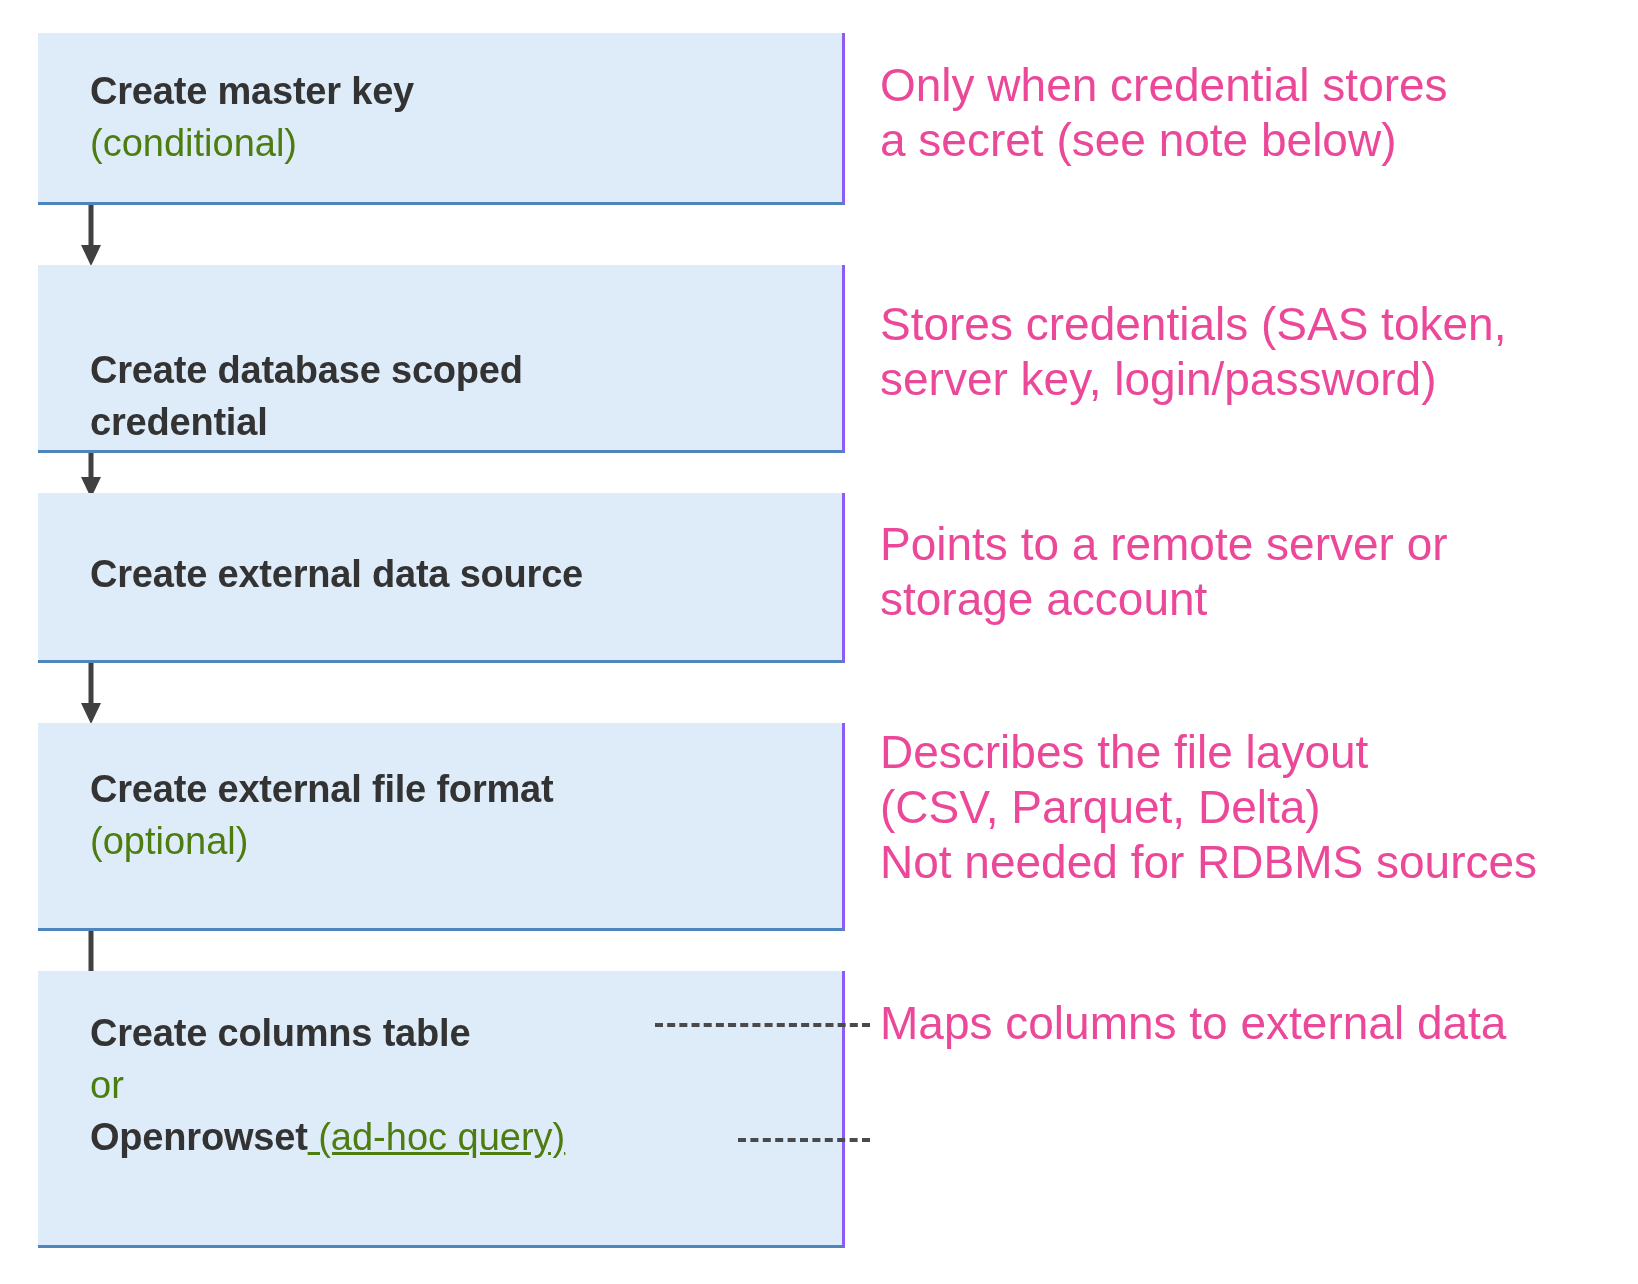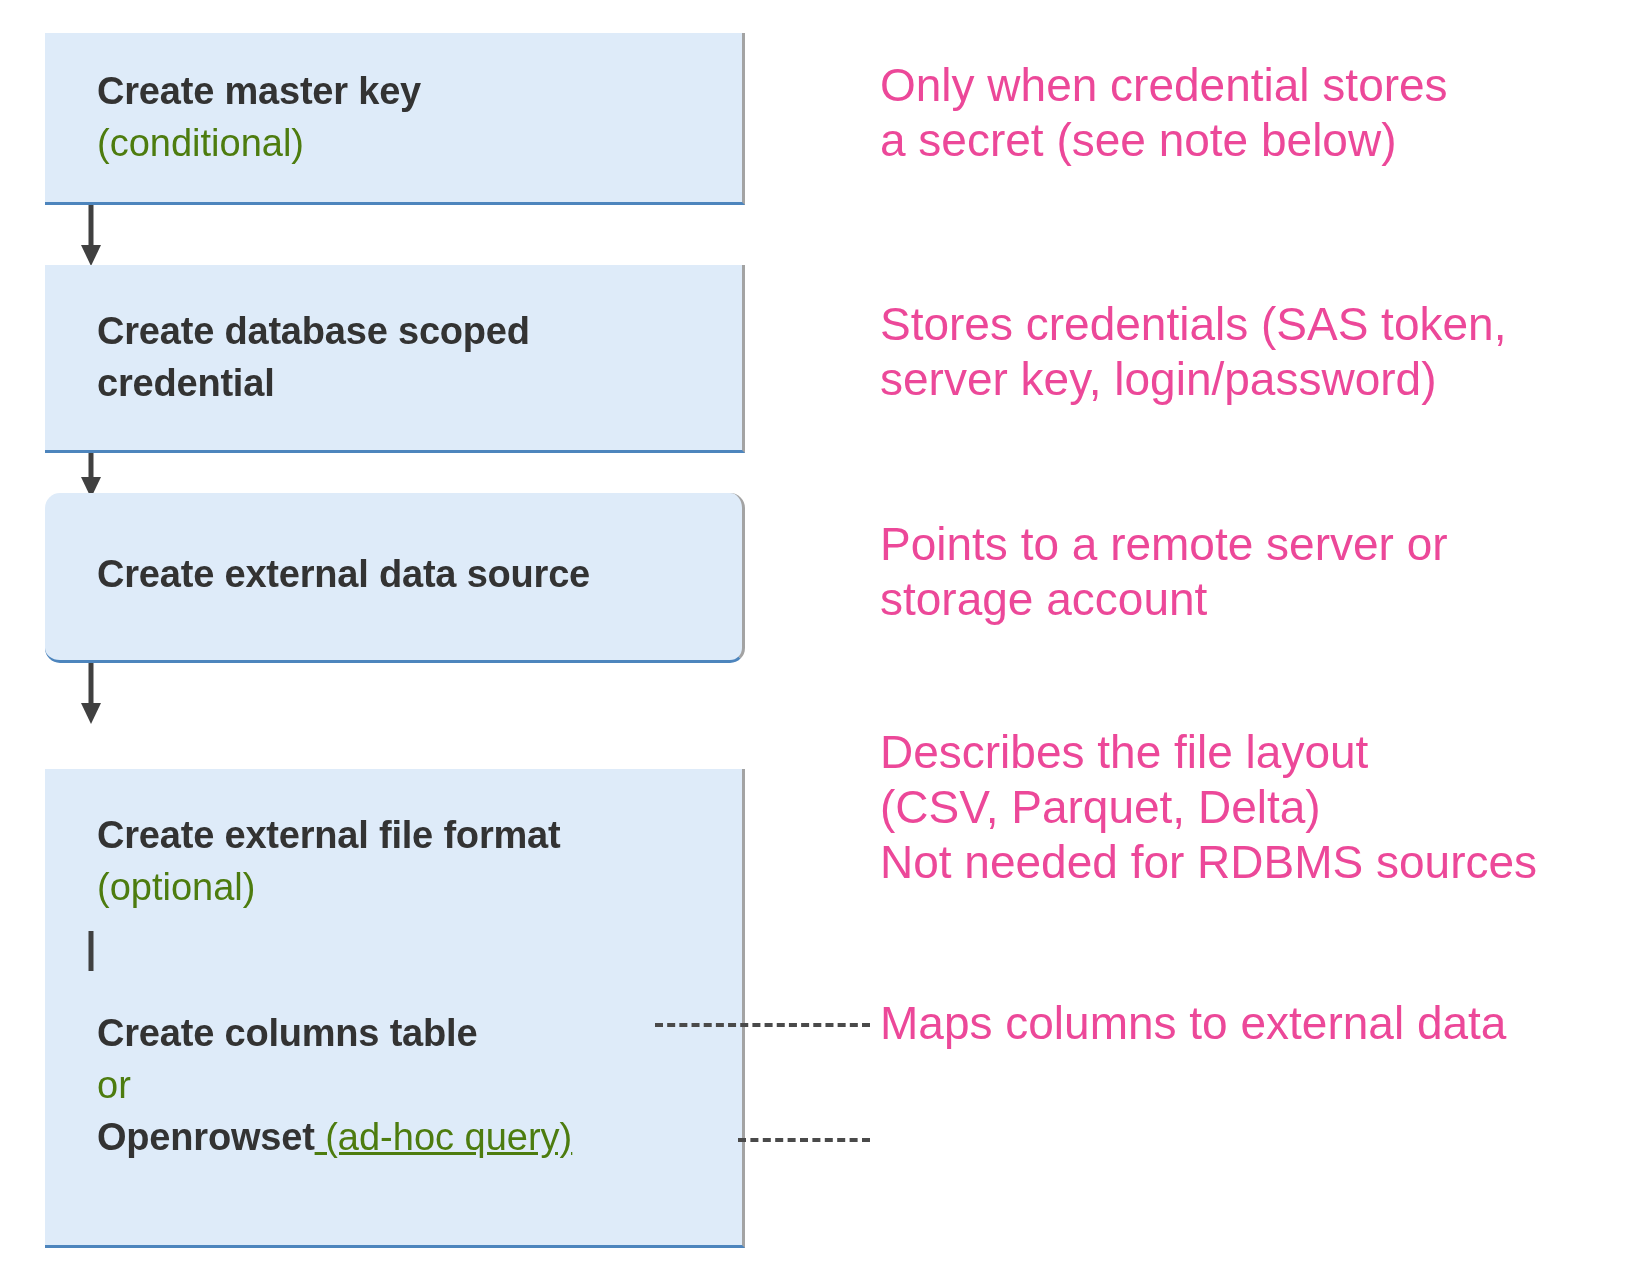--- a/index.html
+++ b/index.html
@@ -17,25 +17,25 @@
   }
   #stage {
     position: relative;
     width: 1638px;
     height: 1284px;
   }
 
   
   .step-box {
     position: absolute;
-    left: 45px;
-    width: 700px;
+    left: 38px;
+    width: 807px;
     background: #deebf9;
     border-bottom: 3px solid #4d85bd;
-    border-right: 3px solid #a3a3a3;
+    border-right: 3px solid #8b5cf6;
     box-sizing: border-box;
   }
   .step-inner {
     position: absolute;
     left: 52px;
     right: 10px;
   }
   .step-title {
     font-weight: bold;
     font-size: 38px;
@@ -89,46 +89,46 @@
   <div class="note" style="top:58px;">Only when credential stores
 a secret (see note below)</div>
 
   <svg class="arrow" style="top:205px;" width="22" height="62" viewBox="0 0 22 62">
     <line x1="11" y1="0" x2="11" y2="44" stroke="#404040" stroke-width="5"></line>
     <polygon points="1,40 21,40 11,61" fill="#404040"></polygon>
   </svg>
 
   <div class="step-box" style="top:265px; height:188px;">
     <div class="step-inner" style="top:40px;">
-      <div class="step-title" style="white-space:pre-line;">Create database scoped
+      <div class="step-title" style="white-space:pre-line;margin-top:39px;">Create database scoped
 credential</div>
     </div>
   </div>
   <div class="note" style="top:297px;">Stores credentials (SAS token,
 server key, login/password)</div>
 
   <svg class="arrow" style="top:453px;" width="22" height="46" viewBox="0 0 22 46">
     <line x1="11" y1="0" x2="11" y2="28" stroke="#404040" stroke-width="5"></line>
     <polygon points="1,24 21,24 11,45" fill="#404040"></polygon>
   </svg>
 
-  <div class="step-box" style="top:493px; height:170px;border-radius:15px;">
+  <div class="step-box" style="top:493px; height:170px;">
     <div class="step-inner" style="top:55px;">
       <div class="step-title">Create external data source</div>
     </div>
   </div>
   <div class="note" style="top:517px;">Points to a remote server or
 storage account</div>
 
   <svg class="arrow" style="top:663px;" width="22" height="62" viewBox="0 0 22 62">
     <line x1="11" y1="0" x2="11" y2="44" stroke="#404040" stroke-width="5"></line>
     <polygon points="1,40 21,40 11,61" fill="#404040"></polygon>
   </svg>
 
-  <div class="step-box" style="top:723px; height:208px;margin-top:46px;">
+  <div class="step-box" style="top:723px; height:208px;">
     <div class="step-inner" style="top:40px;">
       <div class="step-title">Create external file format</div>
       <div class="step-sub">(optional)</div>
     </div>
   </div>
   <div class="note" style="top:725px;">Describes the file layout
 (CSV, Parquet, Delta)
 Not needed for RDBMS sources</div>
 
   <svg class="arrow" style="top:931px;" width="22" height="62" viewBox="0 0 22 62">

